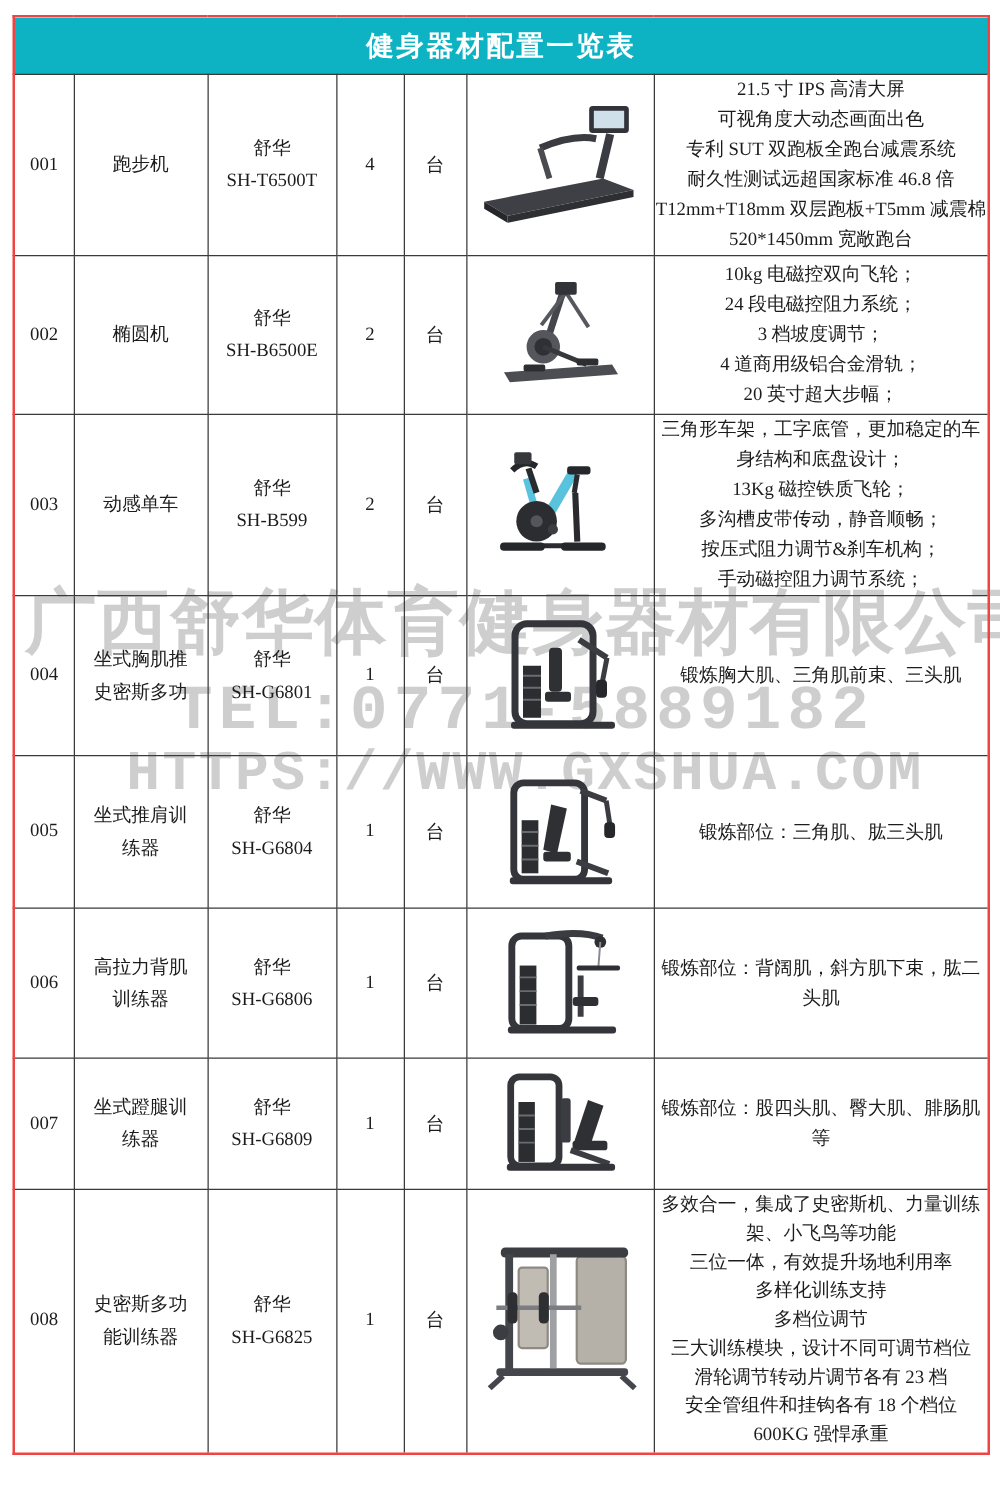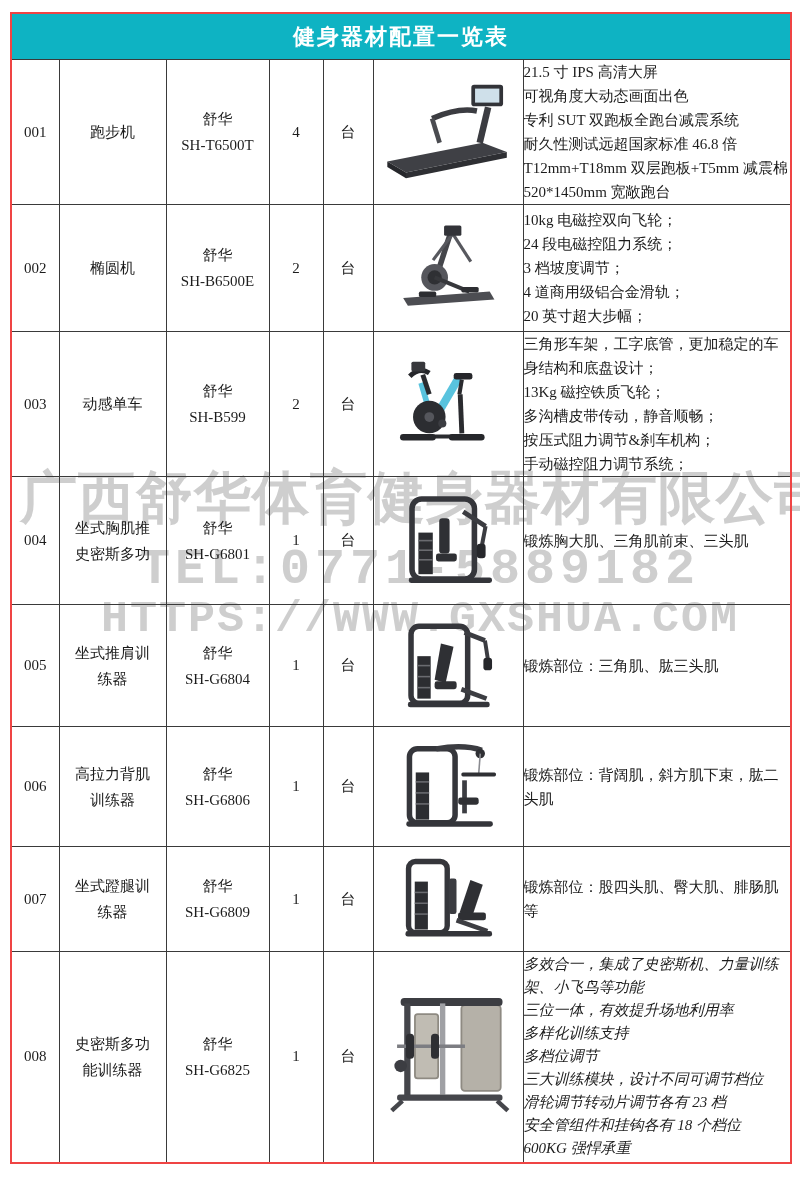--- a/index.html
+++ b/index.html
@@ -22,23 +22,23 @@
   .title-cell{background:#0eb3c3;color:#ffffff;height:45px;text-align:center;
               font-family:"Liberation Sans","DejaVu Sans",sans-serif;
               font-size:22px;font-weight:bold;letter-spacing:2px;
               border-bottom:3px solid #ffffff;}
   .head-cell{background:#0eb3c3;color:#ffffff;height:35px;text-align:center;
              font-family:"Liberation Sans","DejaVu Sans",sans-serif;
              font-size:15px;font-weight:bold;}
 
   .c{text-align:center;font-size:15px;}
   .name-cell,.model-cell{white-space:pre-line;line-height:26px;}
-  .remark-cell{text-align:left;padding:4px 6px 4px 8px;font-size:15px;
+  .remark-cell{text-align:center;padding:4px 6px 4px 8px;font-size:15px;
                line-height:24px;white-space:pre-line;}
-  .remark-tight{line-height:23px;font-style:italic;}
+  .remark-tight{line-height:23px;}
   .img-cell{text-align:center;}
   .mimg{display:inline-block;vertical-align:middle;}
 
   .r1{height:145px;} .r2{height:127px;} .r3{height:143px;} .r4{height:128px;}
   .r5{height:122px;} .r6{height:120px;} .r7{height:105px;} .r8{height:211px;}
 </style>
 </head>
 <body>
 
 <div class="page">

